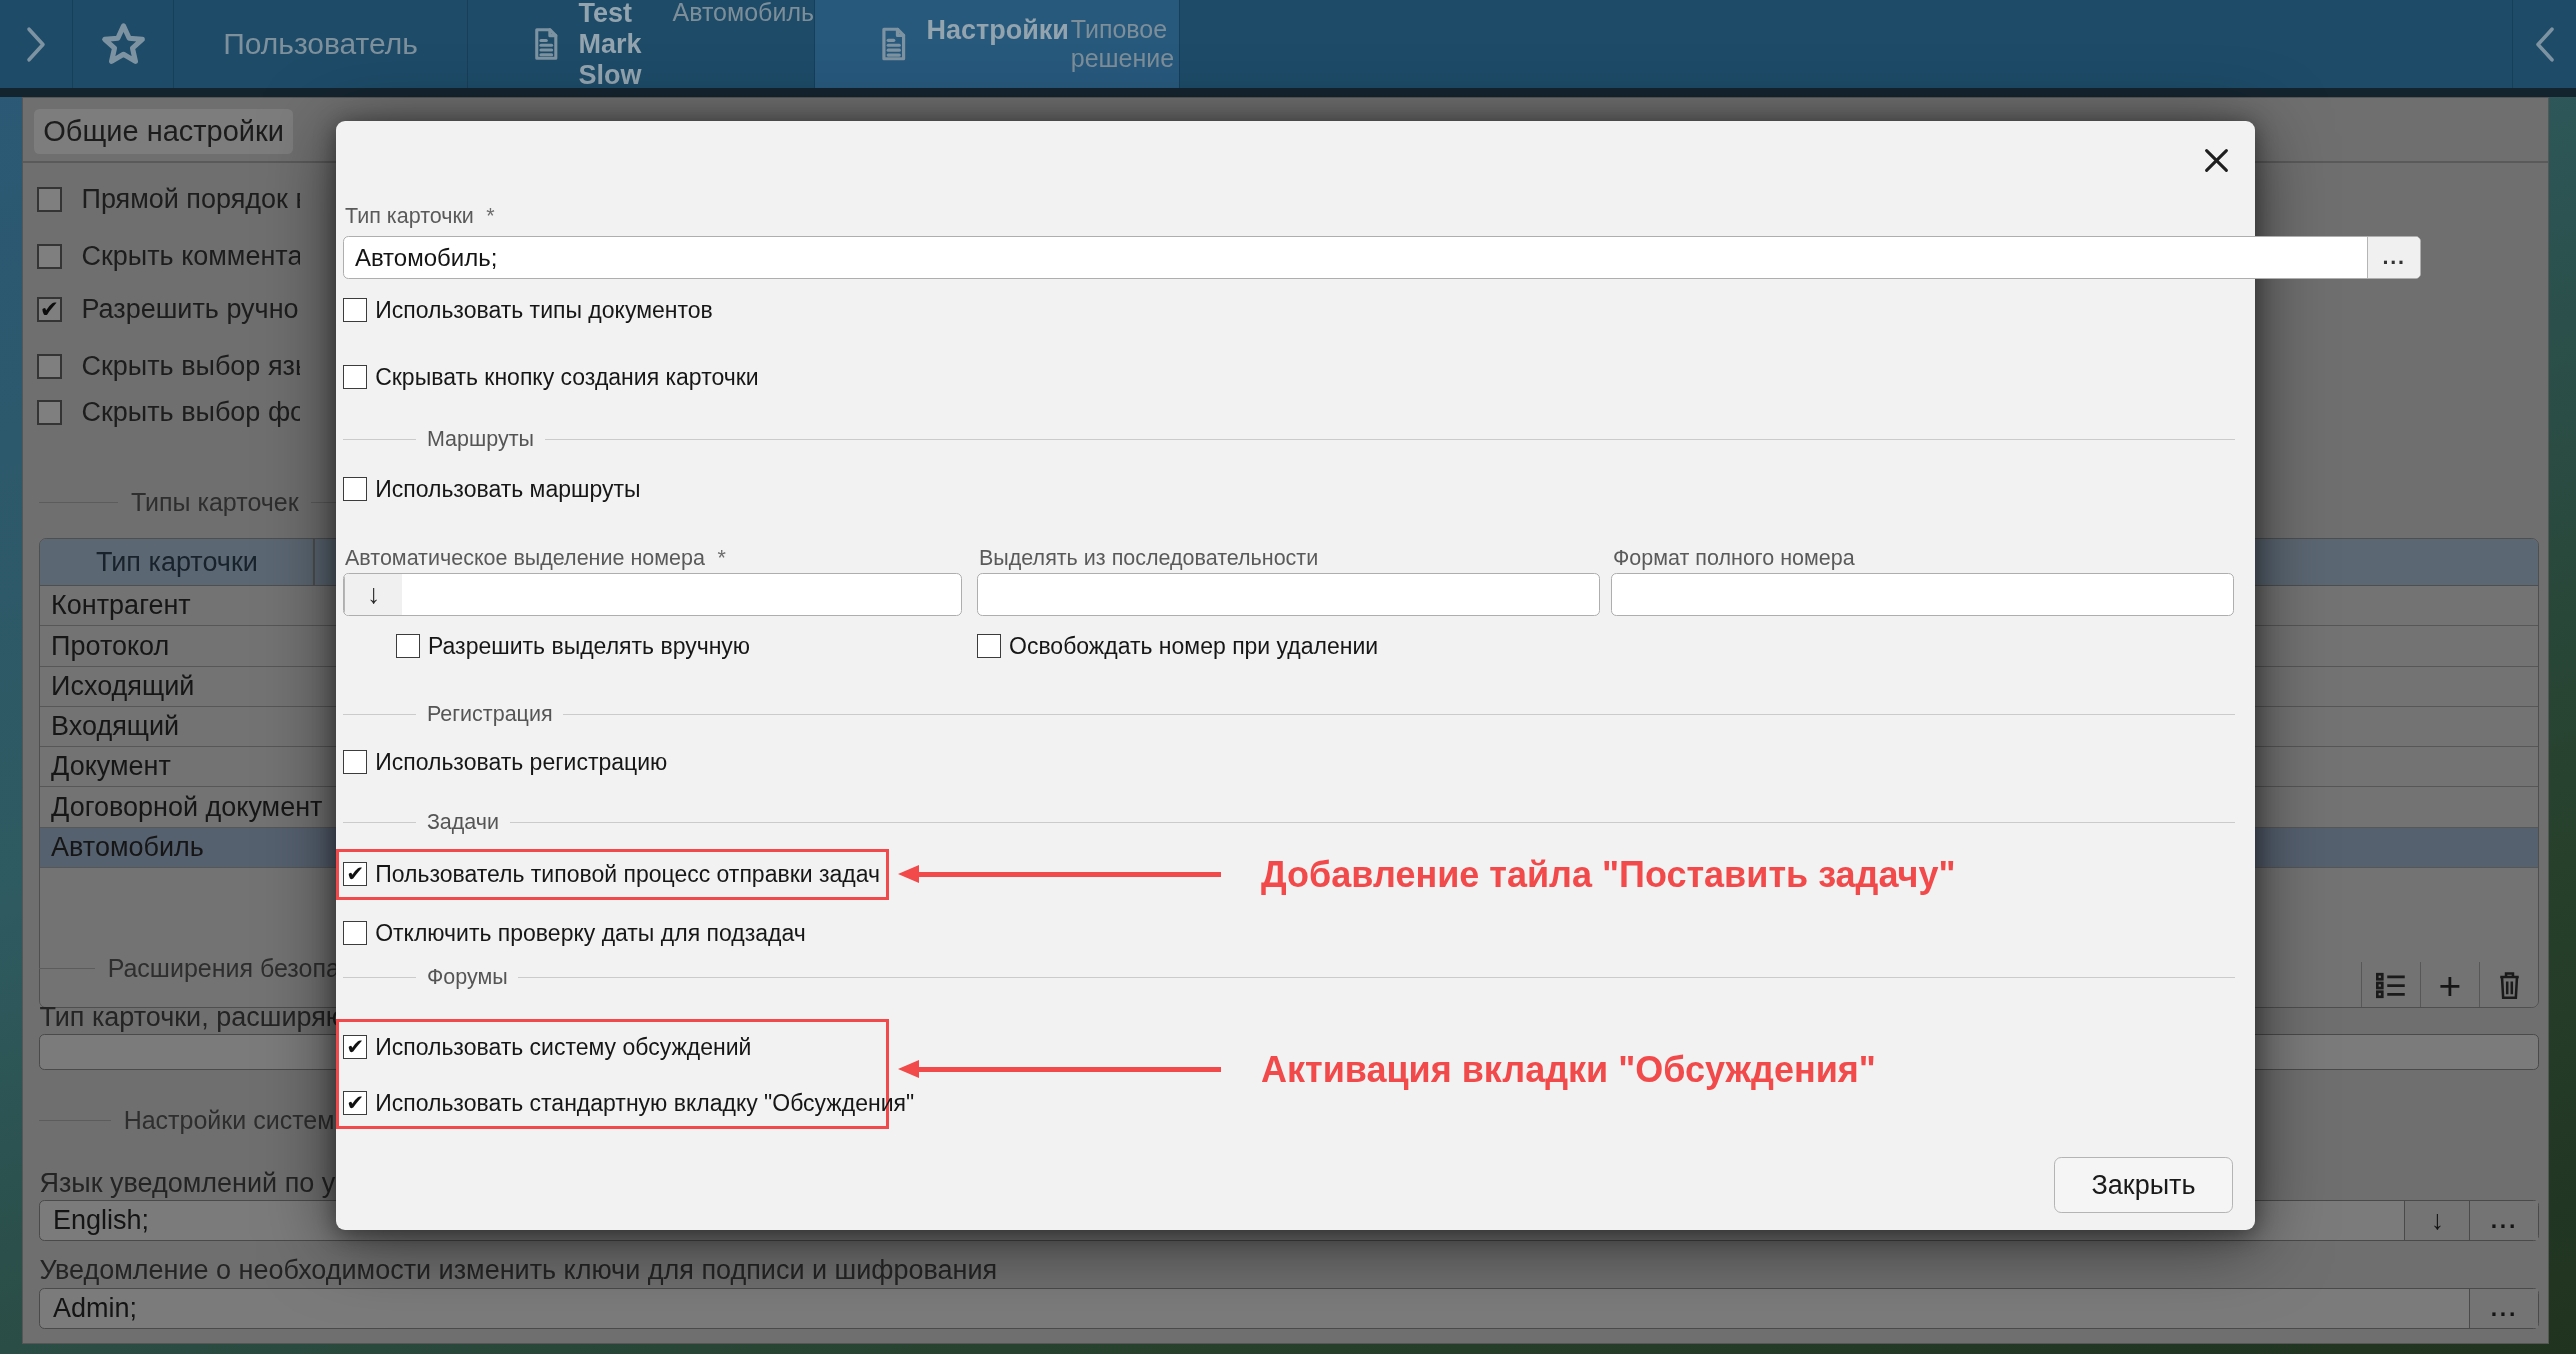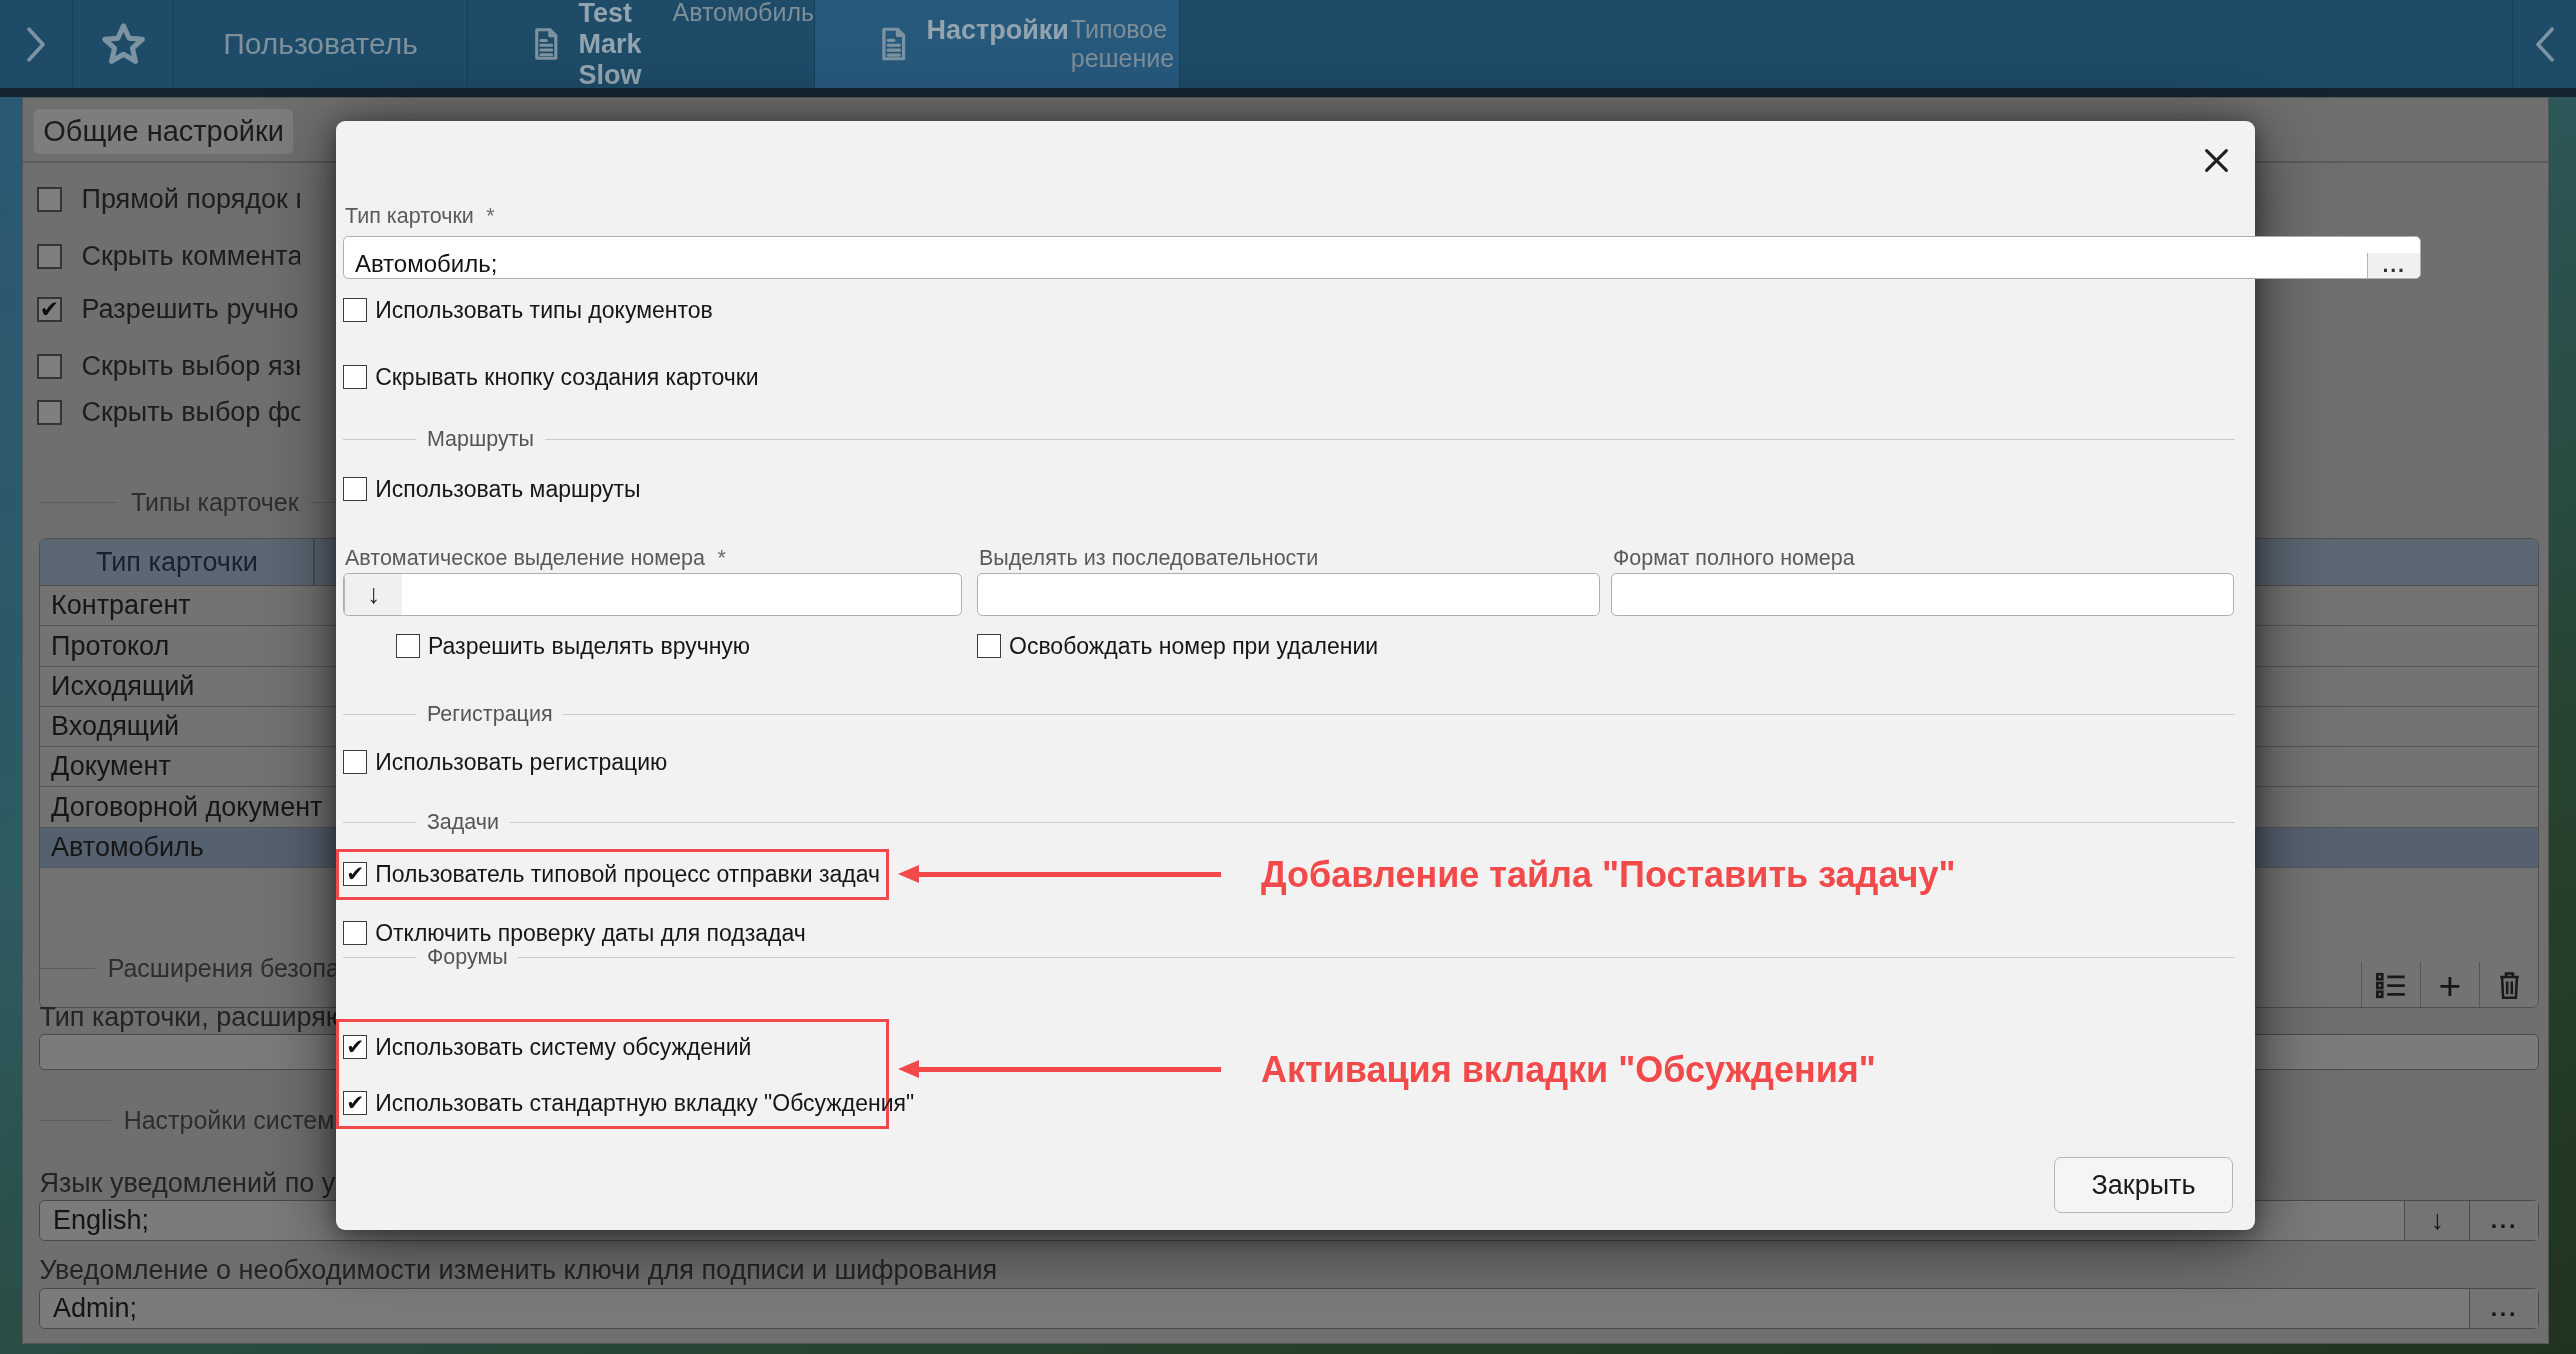--- a/index.html
+++ b/index.html
@@ -289,21 +289,21 @@
     <div class="m-close">
       <svg width="27" height="27" viewBox="0 0 30 30" fill="none">
         <line x1="4" y1="4" x2="26" y2="26"></line>
           <line x1="26" y1="4" x2="4" y2="26"></line>
       </svg>
     </div>
 
     <div class="m-label" style="left:9px;top:83px;">
       <span>Тип карточки</span><span class="m-req">*</span>
     </div>
-    <div class="m-group" style="left:7.2px;top:115px;width:2078px;align-items:flex-end;">
+    <div class="m-group" style="left:7.2px;top:115px;width:2078px;">
       <span class="val">Автомобиль;</span>
       <span class="seg dots">
           <span>...</span>
         </span>
     </div>
 
     <div class="mcb" style="left:7.2px;top:177px;">
       <span class="mbox"></span>
       <span class="mlabel">Использовать типы документов</span>
     </div>
@@ -375,21 +375,21 @@
       <span class="mlabel">Пользователь типовой процесс отправки задач</span>
     </div>
     <div class="ann-arrow" style="left:583px;top:751px;width:302px;"></div>
     <div class="ann-note" style="left:925px;top:733px;">Добавление тайла "Поставить задачу"</div>
 
     <div class="mcb" style="left:7.2px;top:800px;">
       <span class="mbox"></span>
       <span class="mlabel">Отключить проверку даты для подзадач</span>
     </div>
 
-    <div class="m-sec" style="top:823px;">
+    <div class="m-sec" style="top:843px;">
       <span class="ln lnl"></span>
         <span>Форумы</span>
         <span class="ln lnr"></span>
     </div>
 
     <div class="redbox" style="left:0px;top:898px;width:553px;height:110px;"></div>
     <div class="mcb" style="left:7.2px;top:914px;">
       <span class="mbox">
           <span class="mcheck">✔</span>
         </span>

